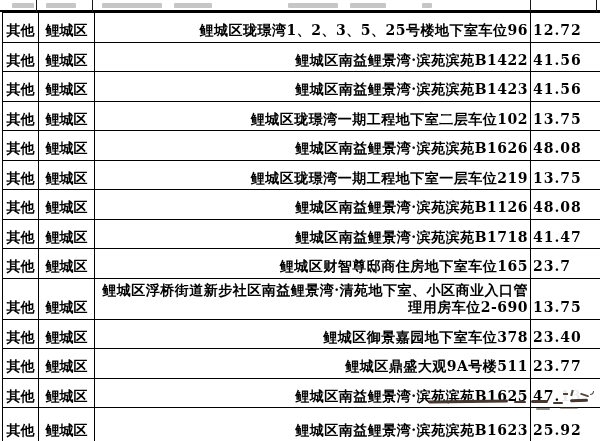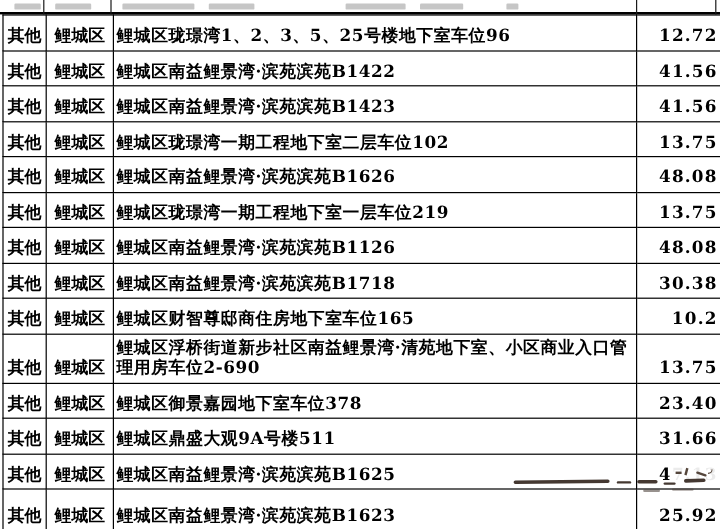--- a/index.html
+++ b/index.html
@@ -26,22 +26,22 @@
     border:1px solid #000;
     vertical-align:bottom;
     font-size:14px; font-weight:bold; line-height:1.25;
     padding:0 2px 2px 2px; overflow:hidden;
     box-sizing:border-box;
   }
   tr.data-row { height:29.5px; }
   tr.data-row.tall { height:41px; }
   tr.data-row:last-child { height:34px; }
   td.cell-category, td.cell-district { text-align:center; padding-left:1px; padding-right:1px; }
-  td.cell-description { text-align:left; padding-left:4px; letter-spacing:0.5px; }
-  td.cell-value { text-align:right; letter-spacing:1px; }
+  td.cell-description { text-align:right; padding-left:4px; letter-spacing:0.5px; }
+  td.cell-value { text-align:left; letter-spacing:1px; }
 
   
   .artifact { position:absolute; pointer-events:none; }
   .smudge-seg { background:#443831; border-radius:2px; }
 </style>
 </head>
 <body>
 
 <div class="screen">
 
@@ -106,45 +106,45 @@
         <tr class="data-row">
       <td class="cell-category">其他</td>
       <td class="cell-district">鲤城区</td>
       <td class="cell-description">鲤城区南益鲤景湾·滨苑滨苑B1126</td>
       <td class="cell-value">48.08</td>
     </tr>
         <tr class="data-row">
       <td class="cell-category">其他</td>
       <td class="cell-district">鲤城区</td>
       <td class="cell-description">鲤城区南益鲤景湾·滨苑滨苑B1718</td>
-      <td class="cell-value">30.38</td>
+      <td class="cell-value">41.47</td>
     </tr>
         <tr class="data-row">
       <td class="cell-category">其他</td>
       <td class="cell-district">鲤城区</td>
       <td class="cell-description">鲤城区财智尊邸商住房地下室车位165</td>
-      <td class="cell-value">10.2</td>
+      <td class="cell-value">23.7</td>
     </tr>
         <tr class="data-row tall">
       <td class="cell-category">其他</td>
       <td class="cell-district">鲤城区</td>
       <td class="cell-description">鲤城区浮桥街道新步社区南益鲤景湾·清苑地下室、小区商业入口管理用房车位2-690</td>
       <td class="cell-value">13.75</td>
     </tr>
         <tr class="data-row">
       <td class="cell-category">其他</td>
       <td class="cell-district">鲤城区</td>
       <td class="cell-description">鲤城区御景嘉园地下室车位378</td>
       <td class="cell-value">23.40</td>
     </tr>
         <tr class="data-row">
       <td class="cell-category">其他</td>
       <td class="cell-district">鲤城区</td>
       <td class="cell-description">鲤城区鼎盛大观9A号楼511</td>
-      <td class="cell-value">31.66</td>
+      <td class="cell-value">23.77</td>
     </tr>
         <tr class="data-row">
       <td class="cell-category">其他</td>
       <td class="cell-district">鲤城区</td>
       <td class="cell-description">鲤城区南益鲤景湾·滨苑滨苑B1625</td>
       <td class="cell-value">47.13</td>
     </tr>
         <tr class="data-row">
       <td class="cell-category">其他</td>
       <td class="cell-district">鲤城区</td>

